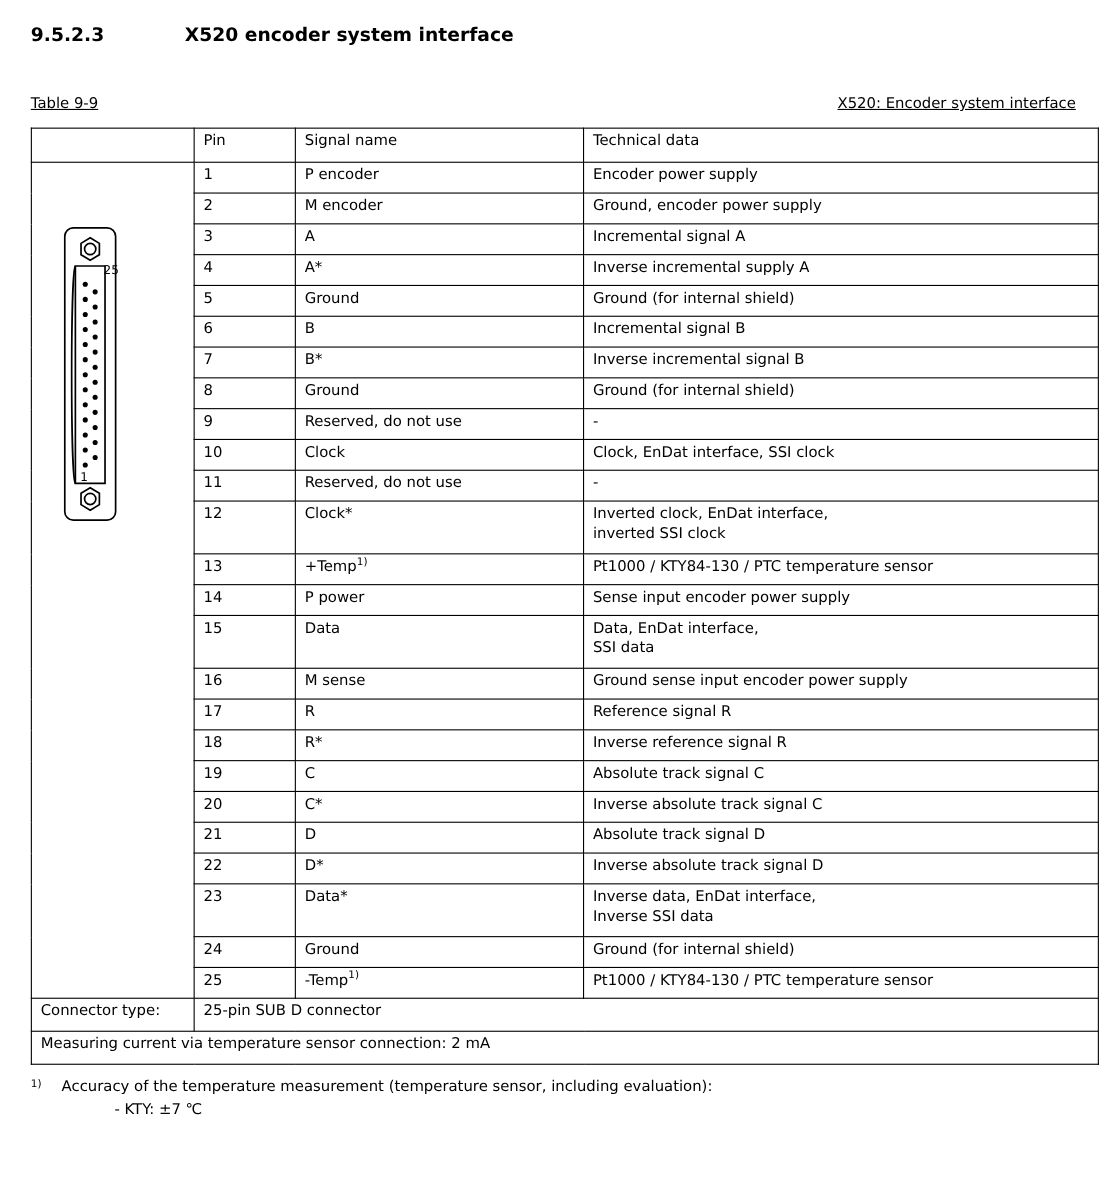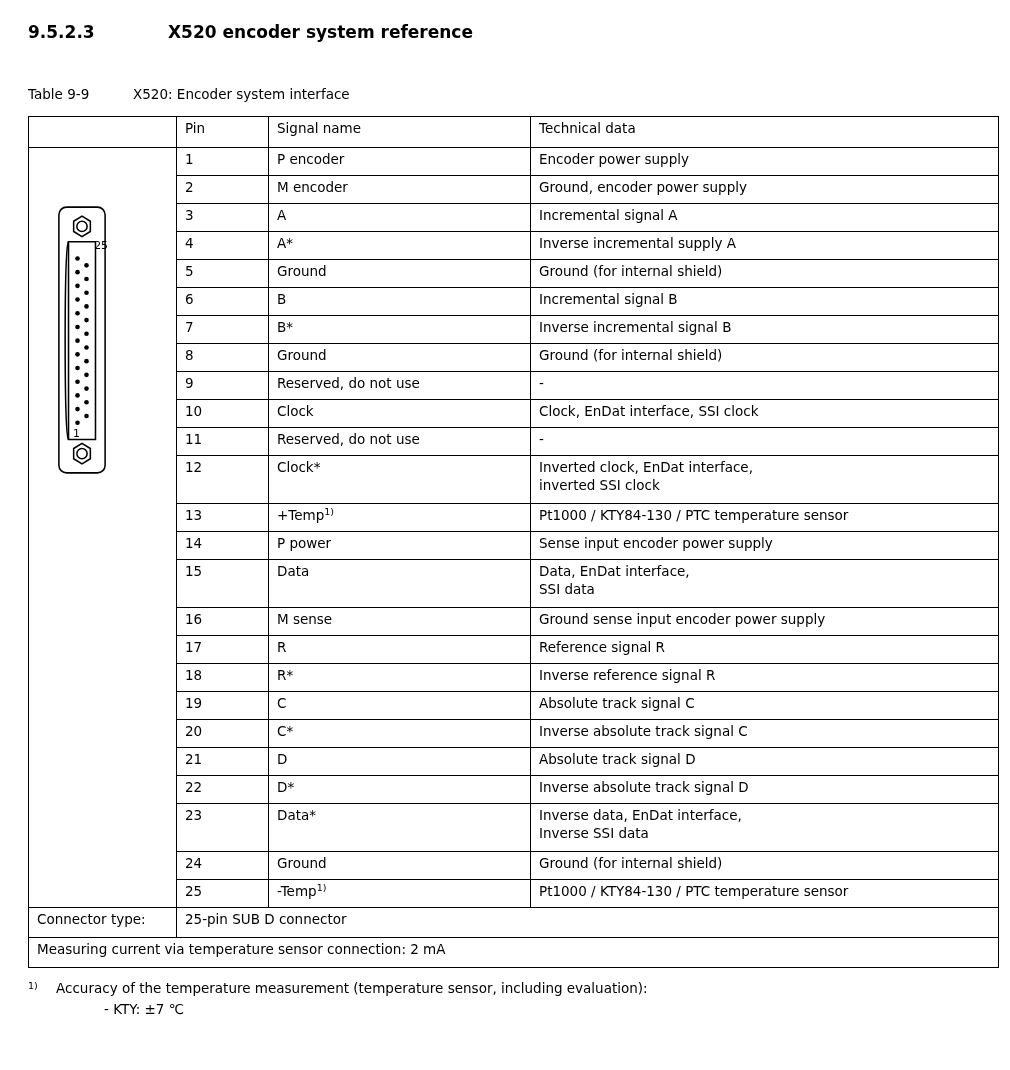--- a/index.html
+++ b/index.html
@@ -39,27 +39,29 @@
     flex: 1 1 auto;
   }
   
   .table-caption {
     position: absolute;
     top: 86px;
     left: 28px;
     width: 950px;
     font-size: 13.5px;
     display: flex;
+    text-decoration: underline;
   }
   .table-caption .cap-label {
     width: 105px;
     flex: 0 0 105px;
   }
   .table-caption .cap-text {
     flex: 1 1 auto;
+    text-align: right;
   }
   
   .tbl-wrap {
     position: absolute;
     top: 116px;
     left: 28px;
     width: 970px;
   }
   table.main {
     border-collapse: collapse;
@@ -135,21 +137,21 @@
     margin-left: 76px;
   }
 </style>
 </head>
 <body>
 
 <div class="page">
 
   <div class="heading">
     <div class="num">9.5.2.3</div>
-    <div class="txt">X520 encoder system reference</div>
+    <div class="txt">X520 encoder system interface</div>
   </div>
 
   <div class="table-caption">
     <div class="cap-label">Table 9-9</div>
     <div class="cap-text">X520: Encoder system interface</div>
   </div>
 
   <div class="tbl-wrap">
     <table class="main">
       <colgroup>

